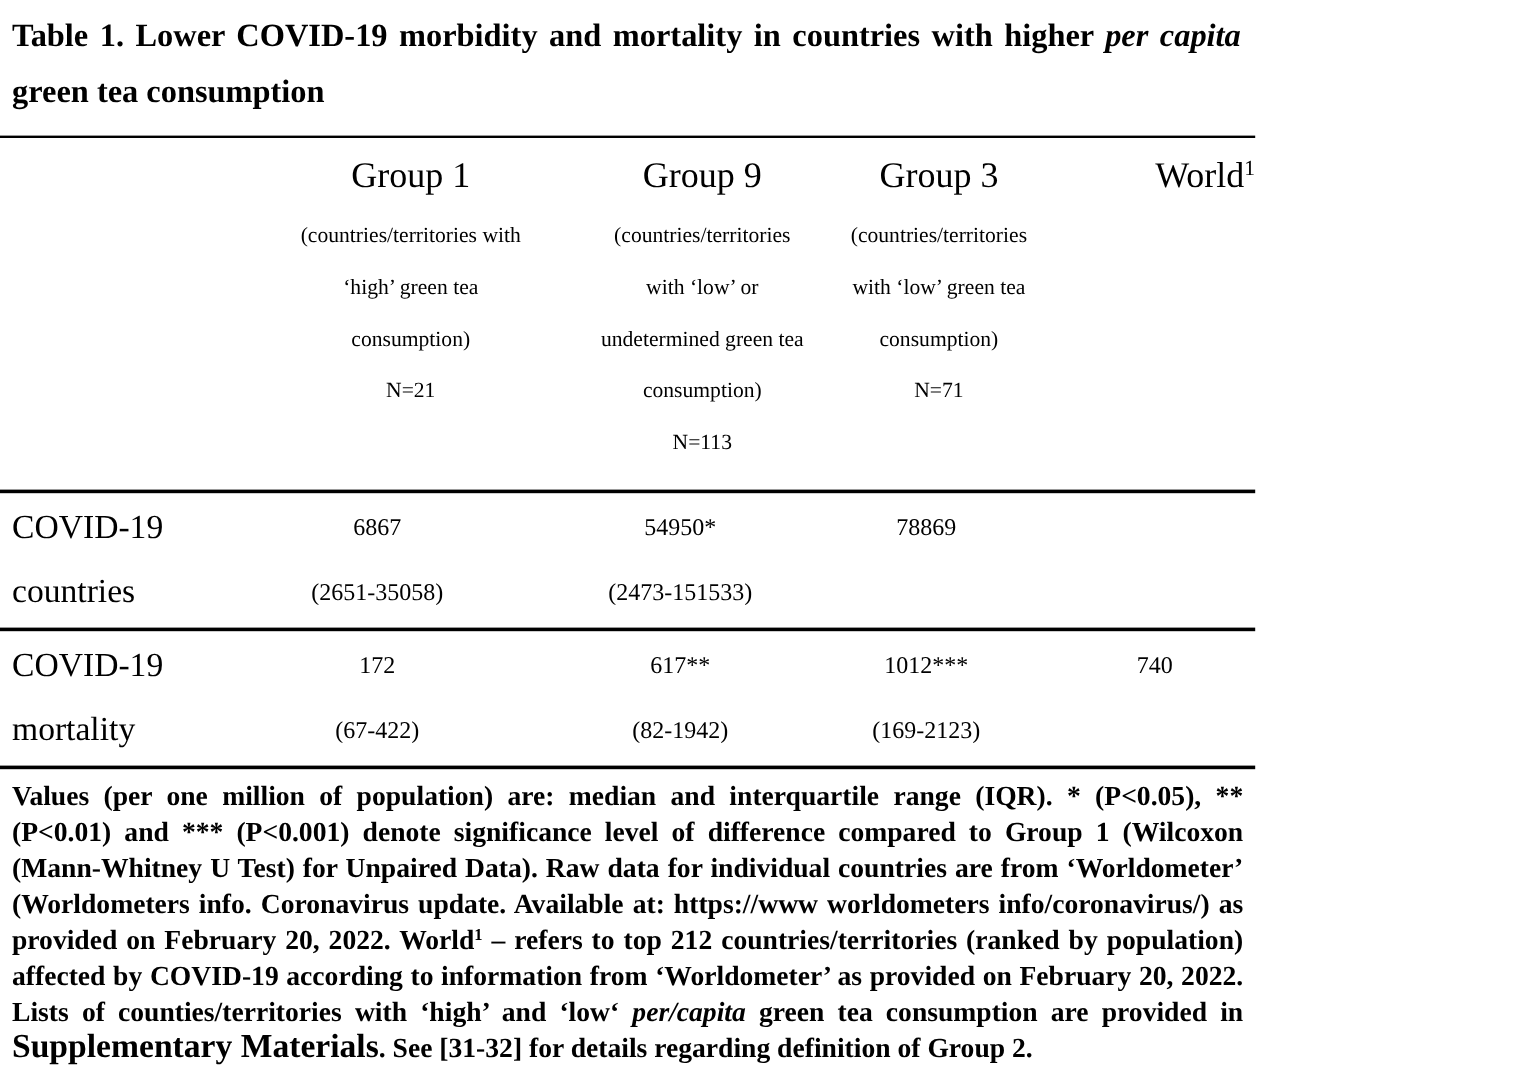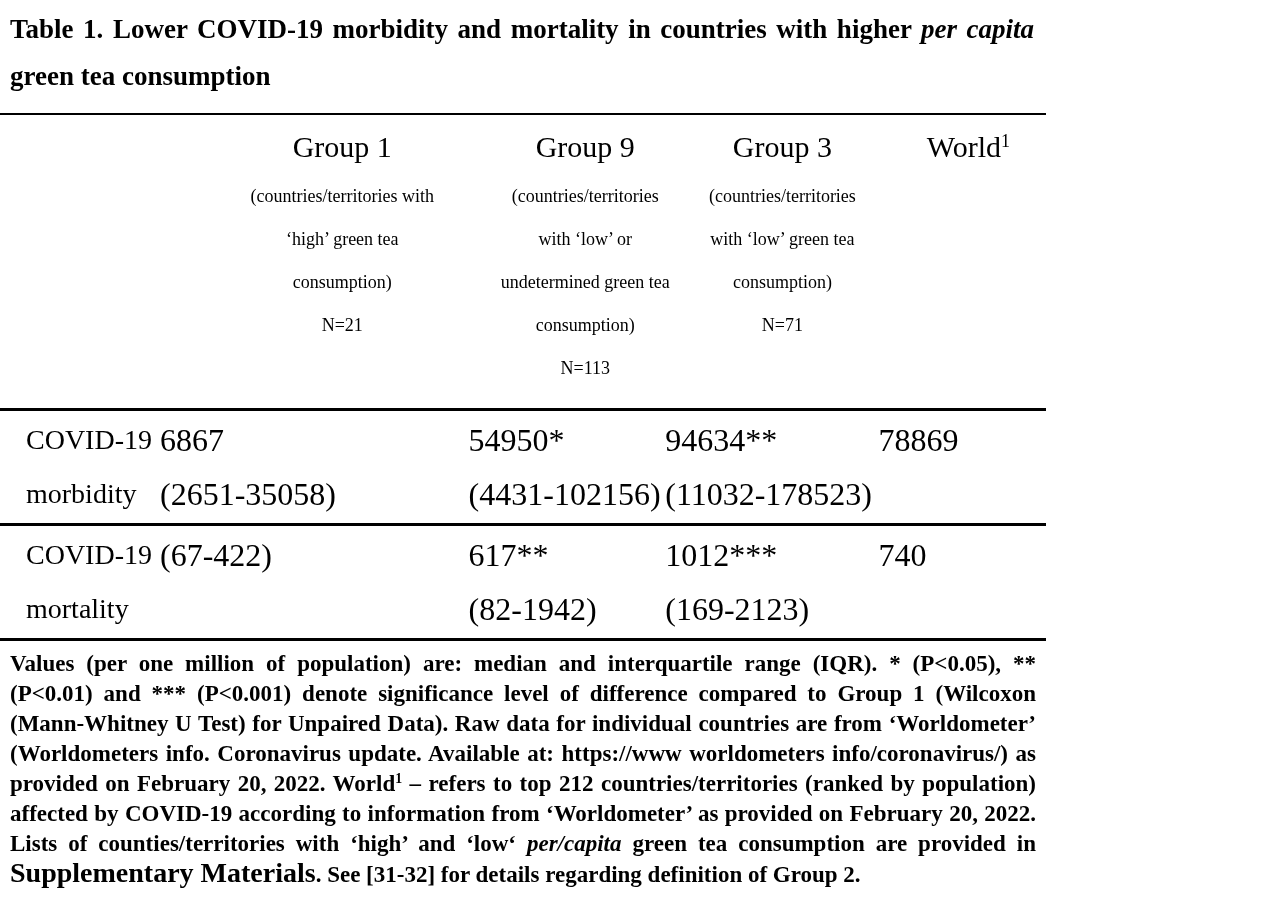--- a/index.html
+++ b/index.html
@@ -34,44 +34,44 @@
 
   
   .grid {
     display: grid;
     grid-template-columns: 15.3% 29.5% 18.8% 20.4% 16%;
   }
 
   
   .header-row { padding: 12px 0 18px 0; margin-left: 40px; }
   .hcell { text-align: center; }
-  .hcell.world-col { text-align: center; padding-left: 6px; }
+  .hcell.world-col { text-align: right; padding-left: 6px; }
   .hname { font-size: 30px; line-height: 40px; margin-bottom: 8px; }
   .hsub { font-size: 18px; line-height: 43px; }
 
   sup {
     font-size: 0.6em;
     line-height: 0;
     vertical-align: baseline;
     position: relative;
     top: -0.55em;
   }
 
   
   .data-row { padding: 2px 0; }
   .lcell {
     font-size: 28px;
     line-height: 54px;
-    padding-left: 26px;
+    padding-left: 10px;
     text-align: left;
   }
   .dcell {
-    font-size: 32px;
+    font-size: 20px;
     line-height: 54px;
-    text-align: left;
+    text-align: center;
   }
 
   
   .footnote {
     margin: 0;
     padding: 8px 10px 0 10px;
     font-size: 23px;
     line-height: 30px;
     text-align: justify;
     font-weight: bold;
@@ -125,47 +125,44 @@
     <div class="hcell world-col">
       <span class="hname"><span>World</span><sup>1</sup></span>
     </div>
   </div>
 
   <div class="rule"></div>
 
   <div class="grid data-row">
     <div class="lcell">
       <div>COVID-19</div>
-      <div>morbidity</div>
+      <div>countries</div>
     </div>
     <div class="dcell">
       <div>6867</div>
       <div>(2651-35058)</div>
     </div>
     <div class="dcell">
       <div>54950*</div>
-      <div>(4431-102156)</div>
-    </div>
-    <div class="dcell">
-      <div>94634**</div>
-      <div>(11032-178523)</div>
+      <div>(2473-151533)</div>
     </div>
     <div class="dcell">
       <div>78869</div>
     </div>
   </div>
 
   <div class="rule"></div>
 
   <div class="grid data-row">
     <div class="lcell">
       <div>COVID-19</div>
       <div>mortality</div>
     </div>
     <div class="dcell">
+      <div>172</div>
       <div>(67-422)</div>
     </div>
     <div class="dcell">
       <div>617**</div>
       <div>(82-1942)</div>
     </div>
     <div class="dcell">
       <div>1012***</div>
       <div>(169-2123)</div>
     </div>

